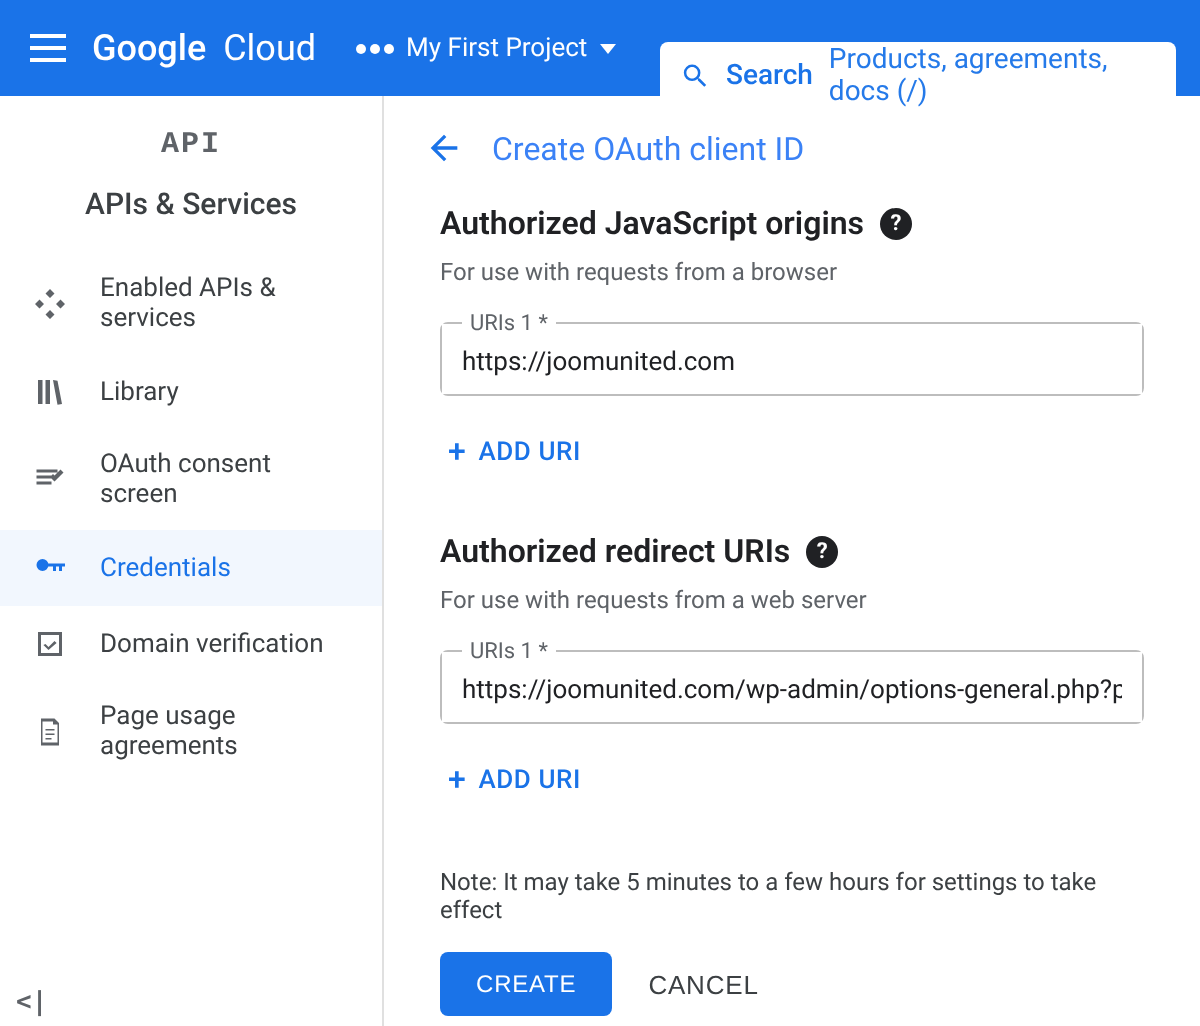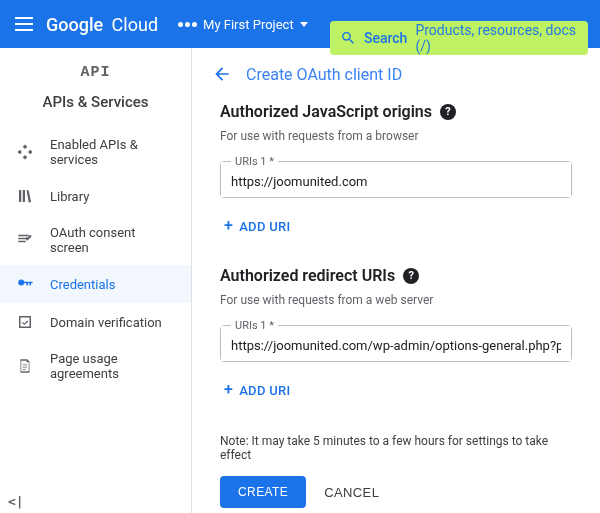--- a/index.html
+++ b/index.html
@@ -6,21 +6,21 @@
 body { font-family: 'Google Sans', Roboto, Arial, sans-serif; font-size: 13px; color: #3c4043; width: 600px; height: 513px; overflow: hidden; background: #fff; }
 .topbar { background: #1a73e8; height: 48px; display: flex; align-items: center; padding: 0 12px; gap: 10px; color: #fff; }
 .hamburger { width: 24px; height: 24px; cursor: pointer; display: flex; flex-direction: column; justify-content: center; gap: 4px; }
 .hamburger span { display: block; height: 2px; background: #fff; width: 18px; margin: 0 auto; }
 .logo { font-size: 18px; font-weight: 400; display: flex; align-items: center; gap: 2px; }
 .logo b { font-weight: 500; }
 .project-picker { display: flex; align-items: center; gap: 6px; font-size: 13px; cursor: pointer; margin-left: 10px; }
 .dots { display: flex; gap: 2px; }
 .dots i { width: 5px; height: 5px; background: #fff; border-radius: 50%; display: block; }
 .caret-down { width: 0; height: 0; border-left: 4px solid transparent; border-right: 4px solid transparent; border-top: 5px solid #fff; }
-.searchbox { flex: 1; background: #bef264; border-radius: 4px; height: 34px; display: flex; align-items: center; padding: 0 10px; color: #1a73e8; gap: 8px; margin-left: 12px; margin-top: 27px; }
+.searchbox { flex: 1; background: #ffffff; border-radius: 4px; height: 34px; display: flex; align-items: center; padding: 0 10px; color: #1a73e8; gap: 8px; margin-left: 12px; margin-top: 27px; }
 .search-icon-svg { width: 18px; height: 18px; fill: #1a73e8; }
 .search-label { font-weight: 500; font-size: 14px; }
 .search-placeholder { color: #1a73e8; font-size: 14px; opacity: .95; }
 .layout { display: flex; height: calc(513px - 48px); }
 .sidebar { width: 192px; border-right: 1px solid #e0e0e0; padding-top: 6px; position: relative; }
 .side-header { display: flex; align-items: center; gap: 12px; padding: 10px 14px 16px; font-size: 15px; color: #3c4043; font-weight: 500; flex-direction: column; }
 .api-mark { font-family: 'Courier New', monospace; font-weight: 700; letter-spacing: 1px; color: #5f6368; font-size: 15px; }
 .side-item { display: flex; align-items: center; gap: 16px; padding: 10px 16px; font-size: 13px; color: #3c4043; cursor: pointer; }
 .side-item.active { color: #1a73e8; background: rgba(26,115,232,.06); }
 .side-item .icn { width: 18px; height: 18px; display: flex; align-items: center; justify-content: center; }
@@ -65,21 +65,21 @@
         <i></i>
       </span>
     <span>My First Project</span>
     <span class="caret-down"></span>
   </div>
   <div class="searchbox">
     <svg class="search-icon-svg" viewBox="0 0 24 24">
         <path d="M15.5 14h-.79l-.28-.27A6.471 6.471 0 0016 9.5 6.5 6.5 0 109.5 16c1.61 0 3.09-.59 4.23-1.57l.27.28v.79l5 4.99L20.49 19l-4.99-5zm-6 0C7.01 14 5 11.99 5 9.5S7.01 5 9.5 5 14 7.01 14 9.5 11.99 14 9.5 14z"></path>
       </svg>
     <span class="search-label">Search</span>
-    <span class="search-placeholder">Products, resources, docs (/)</span>
+    <span class="search-placeholder">Products, agreements, docs (/)</span>
   </div>
 </div>
 
 <div class="layout">
   <div class="sidebar">
     <div class="side-header">
       <span class="api-mark">API</span>
       <span>APIs &amp; Services</span>
     </div>
 

